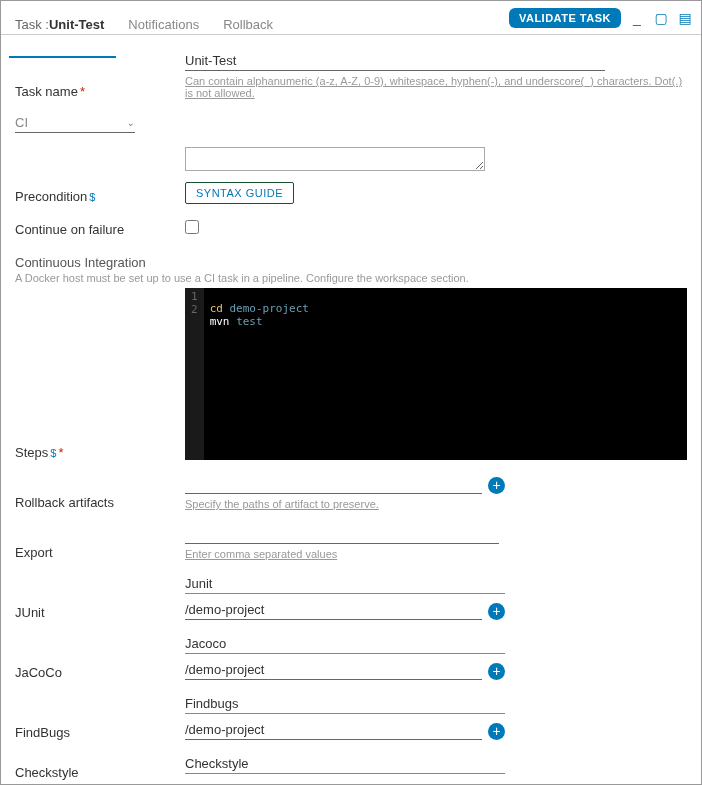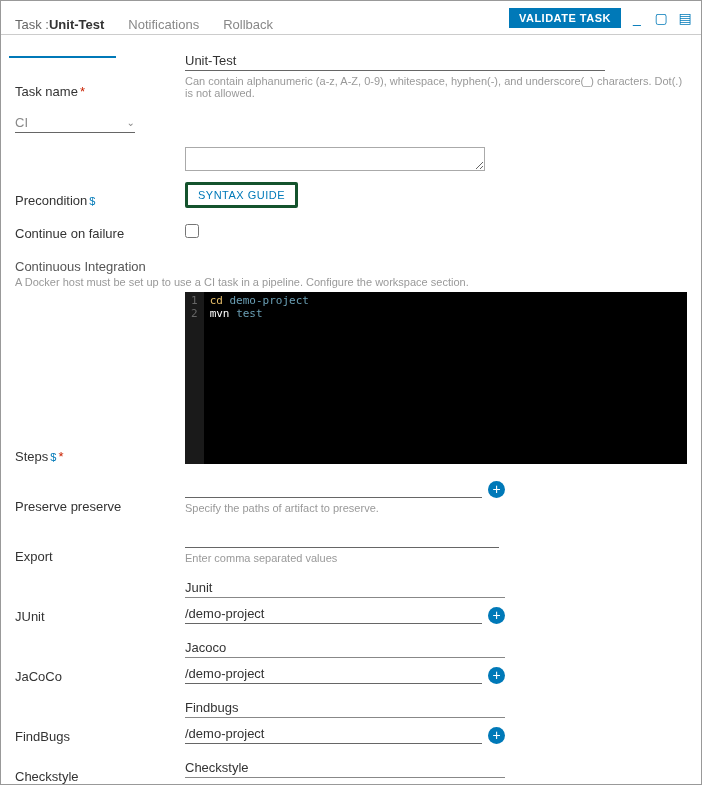--- a/index.html
+++ b/index.html
@@ -42,21 +42,21 @@
   .header-actions { display: flex; align-items: center; gap: 8px; }
   .validate-btn {
     background: #0079b8;
     color: #fff;
     border: none;
     padding: 4px 10px;
     font-size: 11px;
     font-weight: bold;
     letter-spacing: 0.5px;
     cursor: pointer;
-    border-radius: 0;
+    border-radius: 6px;
   }
   .win-icon {
     color: #0079b8;
     font-size: 14px;
     cursor: pointer;
     width: 16px;
     text-align: center;
   }
   .content {
     position: absolute;
@@ -92,20 +92,21 @@
     color: #333;
     padding: 2px 0;
     outline: none;
     background: transparent;
   }
   .hint {
     font-size: 11px;
     color: #999;
     margin-top: 4px;
     display: block;
+    text-decoration: underline;
   }
   .select-wrap {
     display: inline-flex;
     align-items: center;
     border-bottom: 1px solid #666;
     width: 120px;
     padding: 2px 0;
     color: #888;
     font-size: 13px;
     gap: 18px;
@@ -116,21 +117,21 @@
     width: 300px;
     height: 24px;
     border: 1px solid #aaa;
     resize: both;
     outline: none;
     font-size: 13px;
     padding: 2px;
   }
   .syntax-btn {
     display: inline-block;
-    border: 3px solid #14532d;
+    border: 1px solid #14532d;
     color: #0079b8;
     background: #fff;
     font-size: 11px;
     padding: 4px 10px;
     margin-top: 8px;
     letter-spacing: 0.5px;
     cursor: pointer;
     border-radius: 2px;
   }
   .checkbox {
@@ -157,21 +158,21 @@
     height: 172px;
     display: flex;
   }
   .gutter {
     background: #1a1a1a;
     color: #666;
     text-align: right;
     padding: 2px 6px 2px 6px;
     user-select: none;
   }
-  .code { padding: 2px 6px; white-space: pre; }
+  .code { padding: 14px 6px; white-space: pre; }
   .kw-cd { color: #e8bf6a; }
   .kw-cmd { color: #fff; }
   .kw-arg { color: #6a9fb5; }
   .add-row {
     display: flex;
     align-items: flex-end;
     gap: 6px;
     width: 320px;
   }
   .add-row .text-input { flex: 1; }
@@ -270,21 +271,21 @@
       <div class="field-col">
         <div class="editor">
           <div class="gutter">1<br>2</div>
           <div class="code"><span class="kw-cd">cd</span> <span class="kw-arg">demo-project</span>
 <span class="kw-cmd">mvn</span> <span class="kw-arg">test</span></div>
         </div>
       </div>
     </div>
 
     <div class="row">
-      <div class="label-col">Preserve preserve</div>
+      <div class="label-col">Rollback artifacts</div>
       <div class="field-col">
         <div class="add-row">
           <input class="text-input" value="" style="">
           <div class="plus-icon">+</div>
         </div>
         <span class="hint">Specify the paths of artifact to preserve.</span>
       </div>
     </div>
 
     <div class="row">

